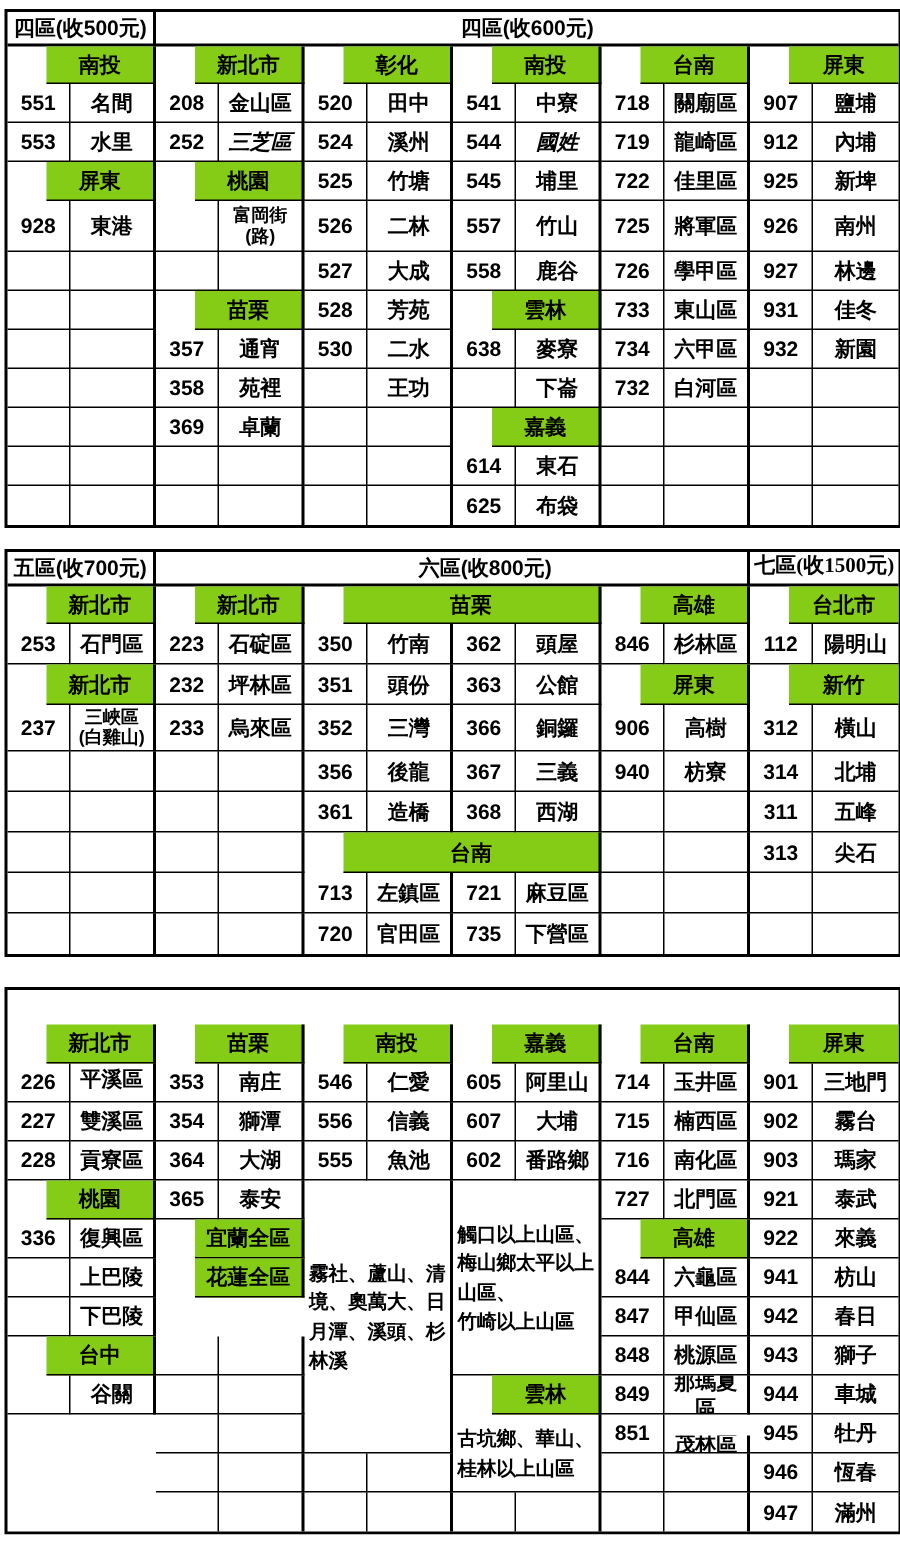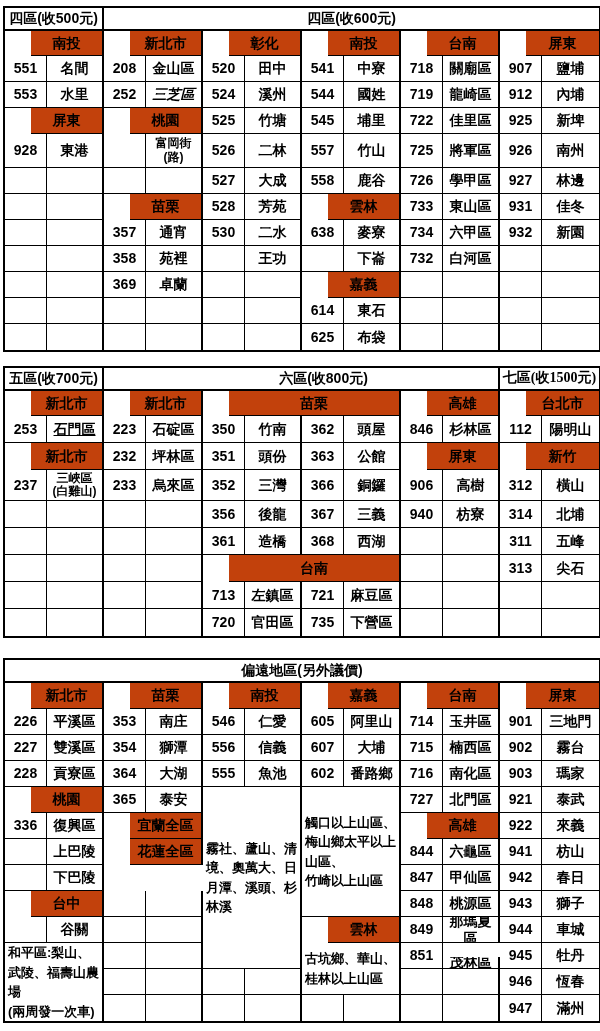--- a/index.html
+++ b/index.html
@@ -11,21 +11,21 @@
   .cell{
     display:flex;align-items:center;justify-content:center;
     text-align:center;font-size:14px;font-weight:700;line-height:1.15;
     border-right:1px solid #000;border-bottom:1px solid #000;
     overflow:hidden;white-space:pre-line;box-sizing:border-box;
   }
   .cell.pr{border-right-width:2px;}
   .cell.nr{border-right:none;}
   .cell.nb{border-bottom:none;}
   .cell.title{font-size:14px;border-bottom-width:2px;letter-spacing:0px;}
-  .cell.hl{background:#c2410c;margin-left:26px;}
+  .cell.hl{background:#84cc16;margin-left:26px;}
   .cell.left{justify-content:flex-start;text-align:left;padding:1px 2px 1px 3px;font-size:13px;line-height:1.5;}
   .cell.small{font-size:12px;line-height:1.1;}
 </style>
 </head>
 <body>
 
 <div class="page">
   <div class="grid-table t1" style="grid-template-columns: 42px 57px 42px 57px 42px 57px 42px 57px 42px 57px 42px 57px; grid-template-rows: 23px 25px 26px 26px 26px 34px 26px 26px 26px 26px 26px 26px 26px;">
       <div class="cell title pr" style="grid-area: 1 / 1 / span 1 / span 2;">四區(收500元)</div>
       <div class="cell title nr" style="grid-area: 1 / 3 / span 1 / span 10;">四區(收600元)</div>
@@ -47,21 +47,21 @@
       <div class="cell pr" style="grid-area: 3 / 10 / span 1 / span 1;">關廟區</div>
       <div class="cell" style="grid-area: 3 / 11 / span 1 / span 1;">907</div>
       <div class="cell nr" style="grid-area: 3 / 12 / span 1 / span 1;">鹽埔</div>
       <div class="cell" style="grid-area: 4 / 1 / span 1 / span 1;">553</div>
       <div class="cell pr" style="grid-area: 4 / 2 / span 1 / span 1;">水里</div>
       <div class="cell" style="grid-area: 4 / 3 / span 1 / span 1;">252</div>
       <div class="cell pr" style="grid-area: 4 / 4 / span 1 / span 1; font-style: italic;">三芝區</div>
       <div class="cell" style="grid-area: 4 / 5 / span 1 / span 1;">524</div>
       <div class="cell pr" style="grid-area: 4 / 6 / span 1 / span 1;">溪州</div>
       <div class="cell" style="grid-area: 4 / 7 / span 1 / span 1;">544</div>
-      <div class="cell pr" style="grid-area: 4 / 8 / span 1 / span 1;">國姓</div>
+      <div class="cell pr" style="grid-area: 4 / 8 / span 1 / span 1; font-style: italic;">國姓</div>
       <div class="cell" style="grid-area: 4 / 9 / span 1 / span 1;">719</div>
       <div class="cell pr" style="grid-area: 4 / 10 / span 1 / span 1;">龍崎區</div>
       <div class="cell" style="grid-area: 4 / 11 / span 1 / span 1;">912</div>
       <div class="cell nr" style="grid-area: 4 / 12 / span 1 / span 1;">內埔</div>
       <div class="cell hl pr" style="grid-area: 5 / 1 / span 1 / span 2;">屏東</div>
       <div class="cell hl pr" style="grid-area: 5 / 3 / span 1 / span 2;">桃園</div>
       <div class="cell" style="grid-area: 5 / 5 / span 1 / span 1;">525</div>
       <div class="cell pr" style="grid-area: 5 / 6 / span 1 / span 1;">竹塘</div>
       <div class="cell" style="grid-area: 5 / 7 / span 1 / span 1;">545</div>
       <div class="cell pr" style="grid-area: 5 / 8 / span 1 / span 1;">埔里</div>
@@ -167,21 +167,21 @@
   <div class="grid-table t2" style="grid-template-columns: 42px 57px 42px 57px 42px 57px 42px 57px 42px 57px 42px 57px; grid-template-rows: 23px 25px 27px 27px 31px 27px 27px 27px 27px 27px;">
       <div class="cell title pr" style="grid-area: 1 / 1 / span 1 / span 2;">五區(收700元)</div>
       <div class="cell title pr" style="grid-area: 1 / 3 / span 1 / span 8; padding-left: 45px;">六區(收800元)</div>
       <div class="cell title nr" style="grid-area: 1 / 11 / span 1 / span 2; font-family: Liberation Serif, serif;">七區(收1500元)</div>
       <div class="cell hl pr" style="grid-area: 2 / 1 / span 1 / span 2;">新北市</div>
       <div class="cell hl pr" style="grid-area: 2 / 3 / span 1 / span 2;">新北市</div>
       <div class="cell hl pr" style="grid-area: 2 / 5 / span 1 / span 4;">苗栗</div>
       <div class="cell hl pr" style="grid-area: 2 / 9 / span 1 / span 2;">高雄</div>
       <div class="cell hl nr" style="grid-area: 2 / 11 / span 1 / span 2;">台北市</div>
       <div class="cell" style="grid-area: 3 / 1 / span 1 / span 1;">253</div>
-      <div class="cell pr" style="grid-area: 3 / 2 / span 1 / span 1; text-decoration: underline;">石門區</div>
+      <div class="cell pr" style="grid-area: 3 / 2 / span 1 / span 1;">石門區</div>
       <div class="cell" style="grid-area: 3 / 3 / span 1 / span 1;">223</div>
       <div class="cell pr" style="grid-area: 3 / 4 / span 1 / span 1;">石碇區</div>
       <div class="cell" style="grid-area: 3 / 5 / span 1 / span 1;">350</div>
       <div class="cell pr" style="grid-area: 3 / 6 / span 1 / span 1;">竹南</div>
       <div class="cell" style="grid-area: 3 / 7 / span 1 / span 1;">362</div>
       <div class="cell pr" style="grid-area: 3 / 8 / span 1 / span 1;">頭屋</div>
       <div class="cell" style="grid-area: 3 / 9 / span 1 / span 1;">846</div>
       <div class="cell pr" style="grid-area: 3 / 10 / span 1 / span 1;">杉林區</div>
       <div class="cell" style="grid-area: 3 / 11 / span 1 / span 1;">112</div>
       <div class="cell nr" style="grid-area: 3 / 12 / span 1 / span 1;">陽明山</div>
@@ -259,29 +259,28 @@
       <div class="cell nb" style="grid-area: 10 / 5 / span 1 / span 1;">720</div>
       <div class="cell pr nb" style="grid-area: 10 / 6 / span 1 / span 1;">官田區</div>
       <div class="cell nb" style="grid-area: 10 / 7 / span 1 / span 1;">735</div>
       <div class="cell pr nb" style="grid-area: 10 / 8 / span 1 / span 1;">下營區</div>
       <div class="cell nb" style="grid-area: 10 / 9 / span 1 / span 1;"></div>
       <div class="cell pr nb" style="grid-area: 10 / 10 / span 1 / span 1;"></div>
       <div class="cell nb" style="grid-area: 10 / 11 / span 1 / span 1;"></div>
       <div class="cell nr nb" style="grid-area: 10 / 12 / span 1 / span 1;"></div>
     </div>
   <div class="grid-table t3" style="grid-template-columns: 42px 57px 42px 57px 42px 57px 42px 57px 42px 57px 42px 57px; grid-template-rows: 23px 26px 26px 26px 26px 26px 26px 26px 26px 26px 26px 26px 26px 26px;">
-      <div class="cell title nr" style="grid-area: 1 / 1 / span 1 / span 12;">偏遠地區(另外議價)</div>
       <div class="cell hl pr" style="grid-area: 2 / 1 / span 1 / span 2;">新北市</div>
       <div class="cell hl pr" style="grid-area: 2 / 3 / span 1 / span 2;">苗栗</div>
       <div class="cell hl pr" style="grid-area: 2 / 5 / span 1 / span 2;">南投</div>
       <div class="cell hl pr" style="grid-area: 2 / 7 / span 1 / span 2;">嘉義</div>
       <div class="cell hl pr" style="grid-area: 2 / 9 / span 1 / span 2;">台南</div>
       <div class="cell hl nr" style="grid-area: 2 / 11 / span 1 / span 2;">屏東</div>
       <div class="cell" style="grid-area: 3 / 1 / span 1 / span 1;">226</div>
-      <div class="cell pr" style="grid-area: 3 / 2 / span 1 / span 1;">平溪區</div>
+      <div class="cell pr" style="grid-area: 3 / 2 / span 1 / span 1; font-family: Liberation Serif, serif;">平溪區</div>
       <div class="cell" style="grid-area: 3 / 3 / span 1 / span 1;">353</div>
       <div class="cell pr" style="grid-area: 3 / 4 / span 1 / span 1;">南庄</div>
       <div class="cell" style="grid-area: 3 / 5 / span 1 / span 1;">546</div>
       <div class="cell pr" style="grid-area: 3 / 6 / span 1 / span 1;">仁愛</div>
       <div class="cell" style="grid-area: 3 / 7 / span 1 / span 1;">605</div>
       <div class="cell pr" style="grid-area: 3 / 8 / span 1 / span 1;">阿里山</div>
       <div class="cell" style="grid-area: 3 / 9 / span 1 / span 1;">714</div>
       <div class="cell pr" style="grid-area: 3 / 10 / span 1 / span 1;">玉井區</div>
       <div class="cell" style="grid-area: 3 / 11 / span 1 / span 1;">901</div>
       <div class="cell nr" style="grid-area: 3 / 12 / span 1 / span 1;">三地門</div>
@@ -348,22 +347,20 @@
       <div class="cell nr" style="grid-area: 10 / 12 / span 1 / span 1;">獅子</div>
       <div class="cell" style="grid-area: 11 / 1 / span 1 / span 1;"></div>
       <div class="cell pr" style="grid-area: 11 / 2 / span 1 / span 1;">谷關</div>
       <div class="cell" style="grid-area: 11 / 3 / span 1 / span 1;"></div>
       <div class="cell pr" style="grid-area: 11 / 4 / span 1 / span 1;"></div>
       <div class="cell hl pr" style="grid-area: 11 / 7 / span 1 / span 2;">雲林</div>
       <div class="cell" style="grid-area: 11 / 9 / span 1 / span 1;">849</div>
       <div class="cell pr" style="grid-area: 11 / 10 / span 1 / span 1;">那瑪夏區</div>
       <div class="cell" style="grid-area: 11 / 11 / span 1 / span 1;">944</div>
       <div class="cell nr" style="grid-area: 11 / 12 / span 1 / span 1;">車城</div>
-      <div class="cell left pr nb" style="grid-area: 12 / 1 / span 3 / span 2;">和平區:梨山、武陵、福壽山農場
-(兩周發一次車)</div>
       <div class="cell" style="grid-area: 12 / 3 / span 1 / span 1;"></div>
       <div class="cell pr" style="grid-area: 12 / 4 / span 1 / span 1;"></div>
       <div class="cell left pr" style="grid-area: 12 / 7 / span 2 / span 2;">古坑鄉、華山、桂林以上山區</div>
       <div class="cell" style="grid-area: 12 / 9 / span 1 / span 1;">851</div>
       <div class="cell pr" style="grid-area: 12 / 10 / span 1 / span 1; margin-top: 14px;">茂林區</div>
       <div class="cell" style="grid-area: 12 / 11 / span 1 / span 1;">945</div>
       <div class="cell nr" style="grid-area: 12 / 12 / span 1 / span 1;">牡丹</div>
       <div class="cell" style="grid-area: 13 / 3 / span 1 / span 1;"></div>
       <div class="cell pr" style="grid-area: 13 / 4 / span 1 / span 1;"></div>
       <div class="cell" style="grid-area: 13 / 5 / span 1 / span 1;"></div>

